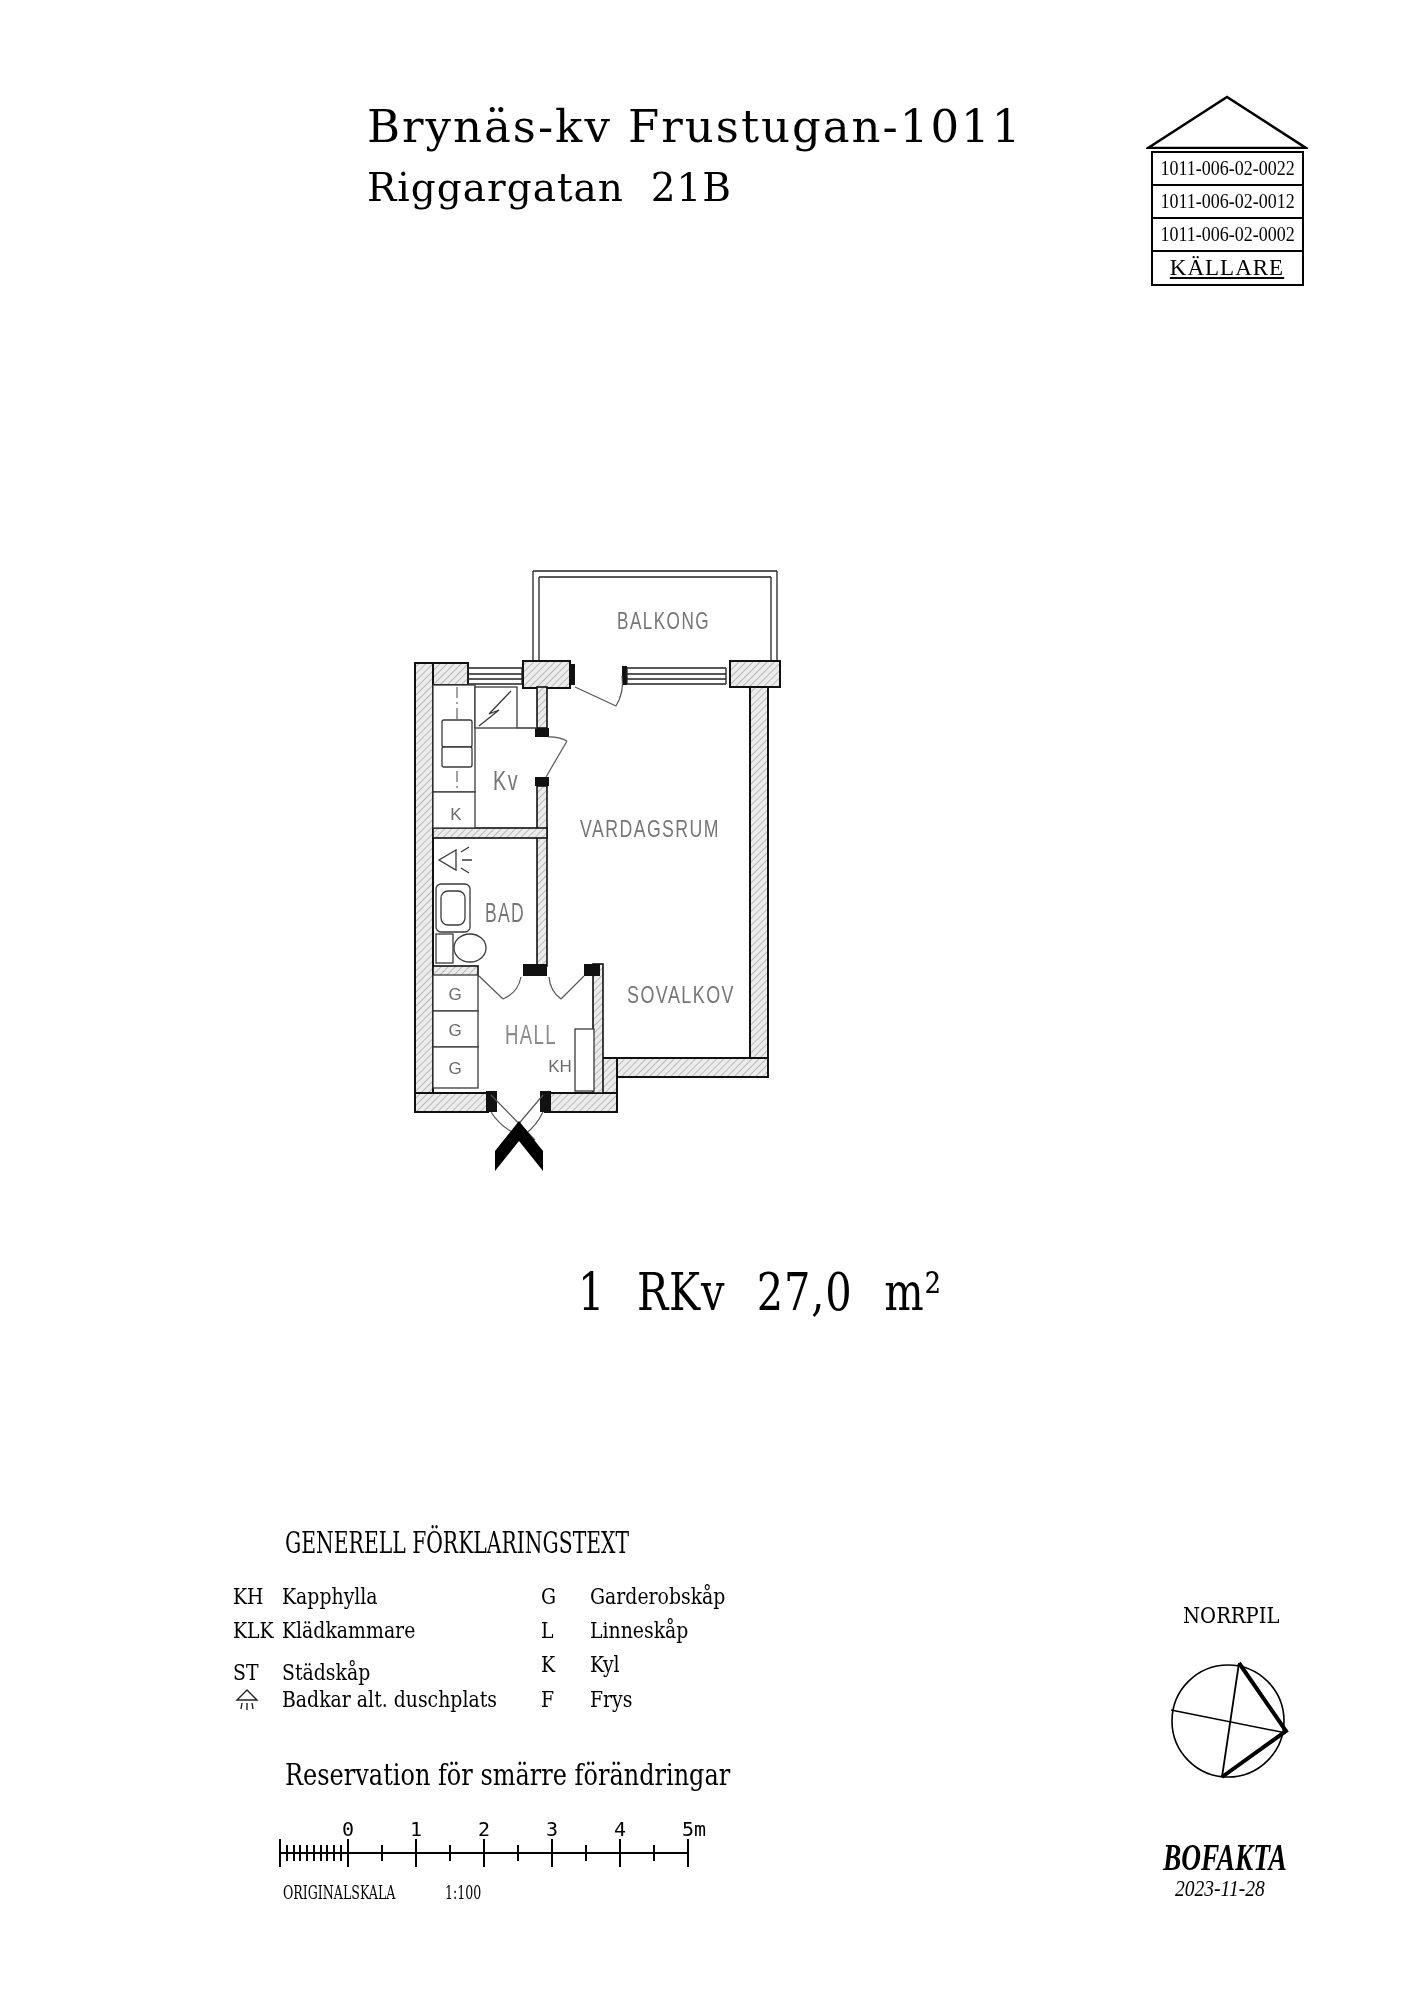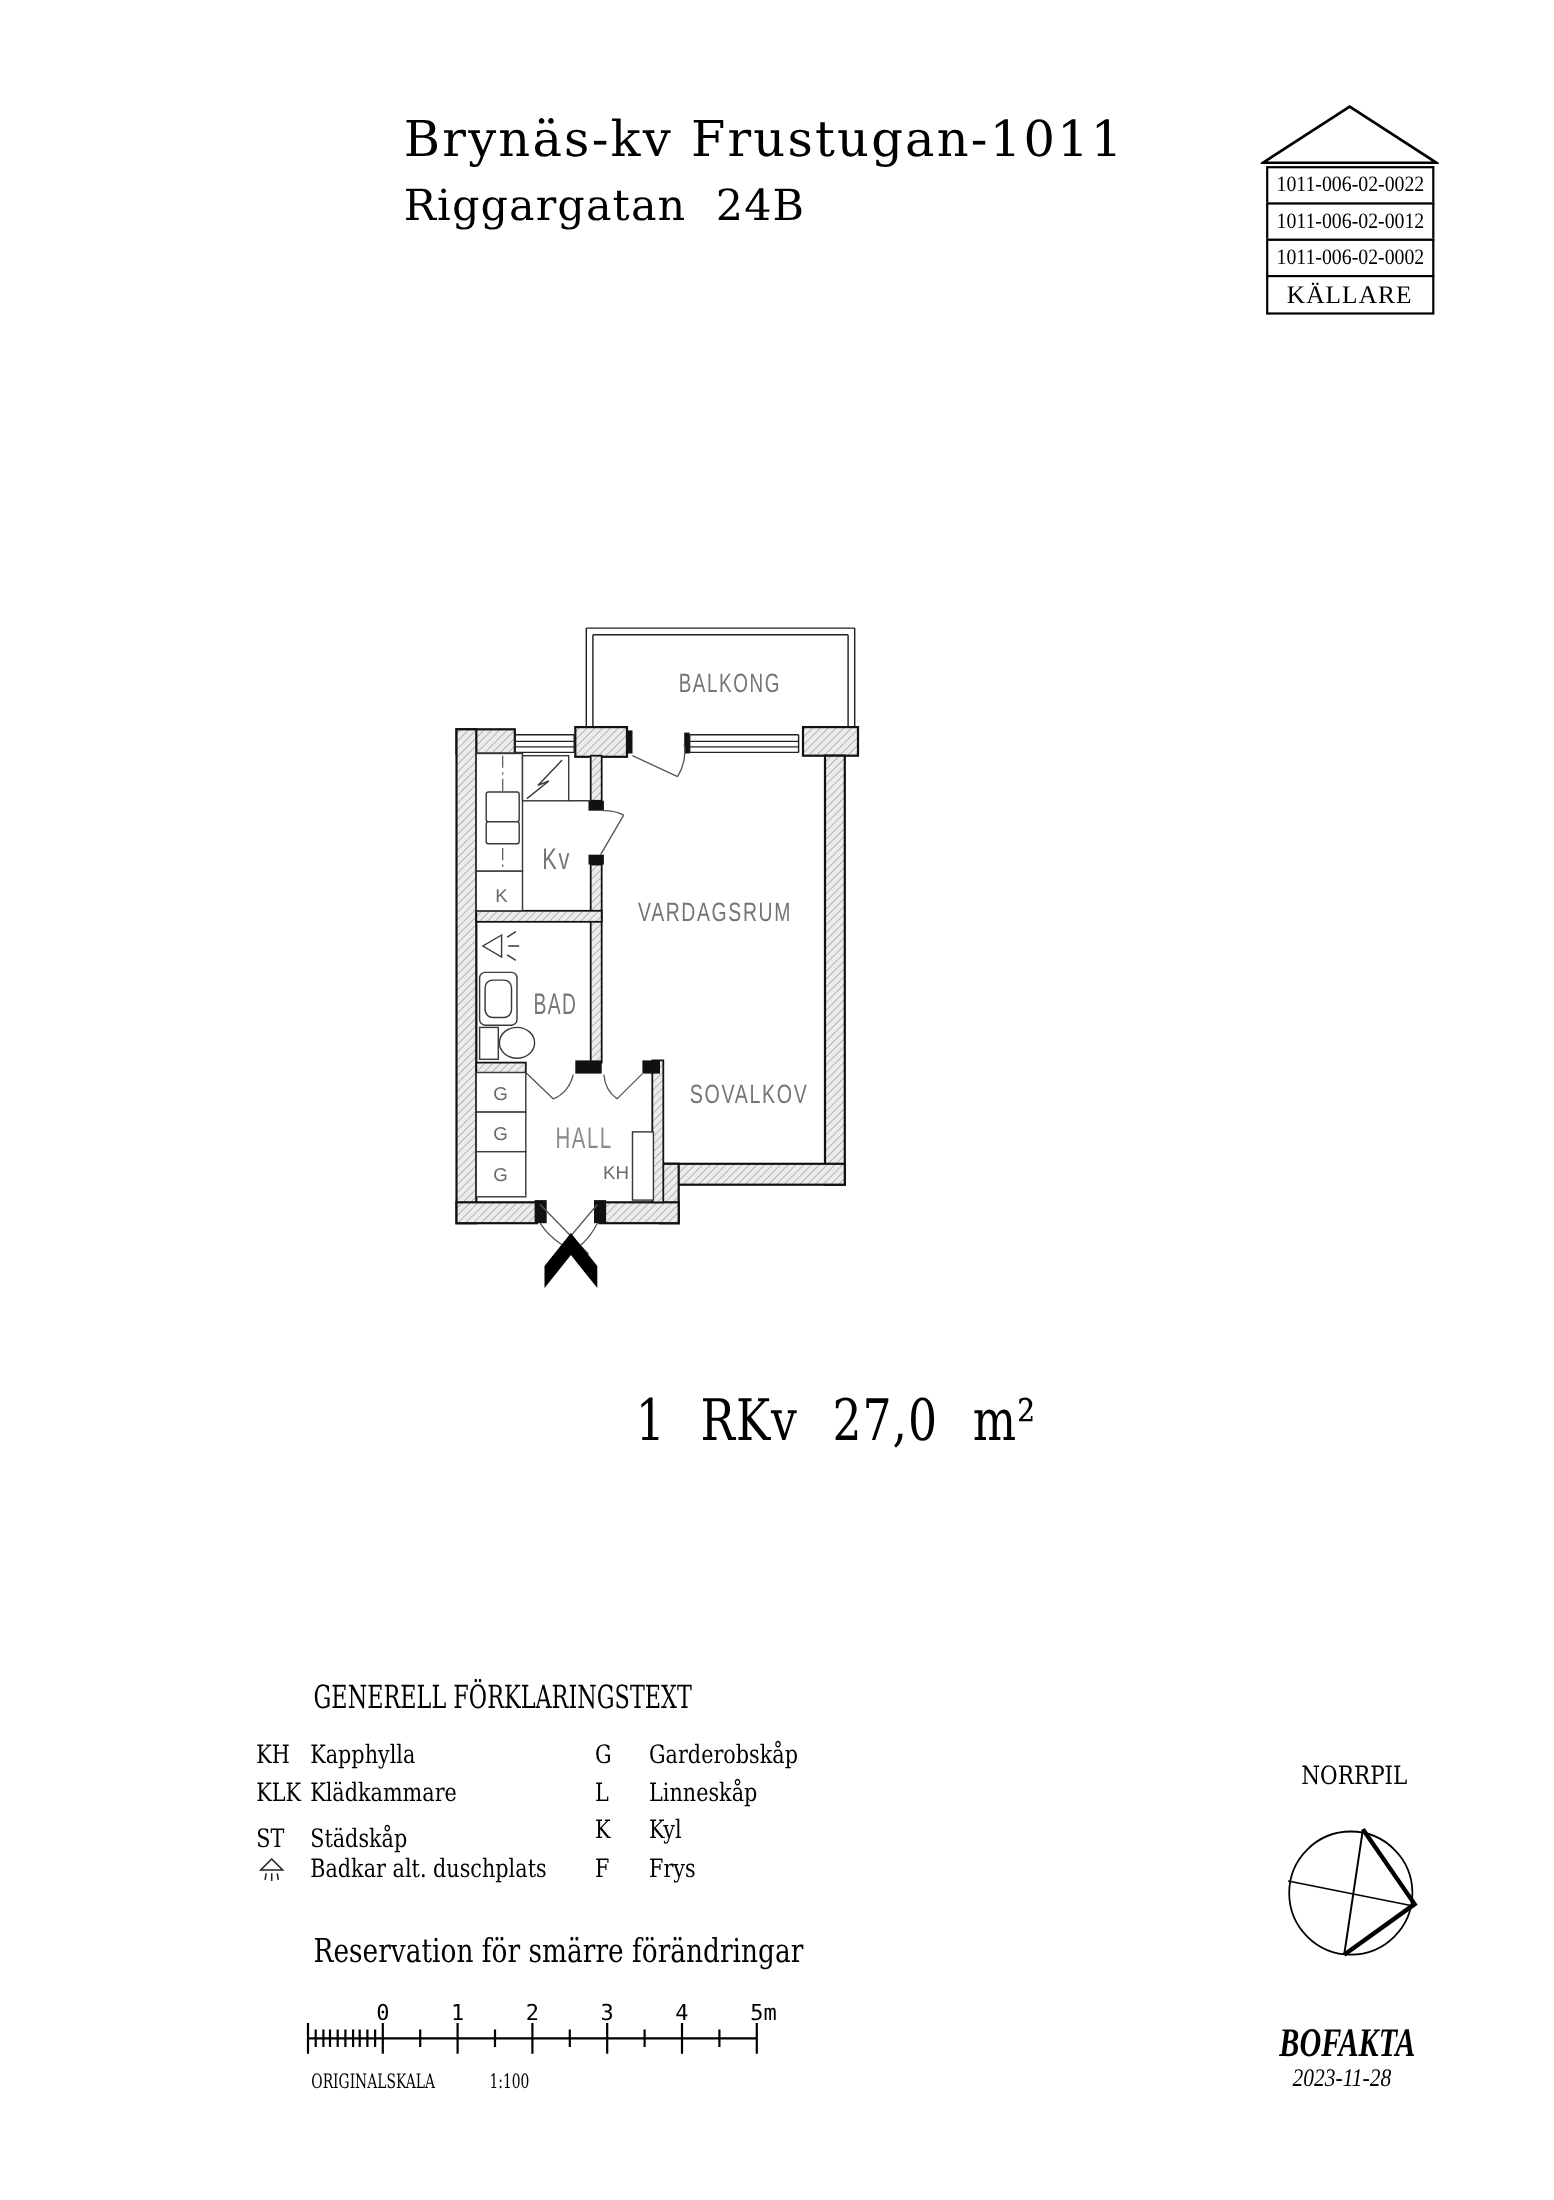--- a/index.html
+++ b/index.html
@@ -3,21 +3,21 @@
 <meta charset="utf-8">
 <style>
   html,body{margin:0;padding:0;background:#fff;}
   .page{position:relative;width:1413px;height:1987px;background:#fff;color:#000;
         font-family:"DejaVu Serif",serif;overflow:hidden;}
   .abs{position:absolute;}
   .cond{display:inline-block;transform-origin:0 50%;}
   .title{top:100px;left:367px;font-size:45px;letter-spacing:2px;white-space:pre;}
   .subtitle{top:165px;left:367px;font-size:39px;letter-spacing:1px;white-space:pre;}
   .house{top:95px;left:1146px;width:162px;}
-  .house-rows{width:153px;margin:-2px auto 16px;}
+  .house-rows{width:153px;margin:-2px auto 16px;text-decoration:underline;}
   .house-row{border:2px solid #000;margin-top:-2px;height:31px;line-height:31px;
              text-align:center;font-family:"Liberation Serif",serif;font-size:20px;background:#fff;}
   .house-row .num{display:inline-block;transform:scaleX(.9);white-space:nowrap;}
   .house-row.basement{font-size:23px;letter-spacing:1px;height:32px;line-height:32px;}
   .area-label{top:1202px;left:420px;font-size:52px;letter-spacing:1px;word-spacing:22px;white-space:pre;}
   .area-label .cond{transform:scaleX(.8);}
   .legend-title{top:1526px;left:285px;font-size:29px;}
   .legend-title .cond{transform:scaleX(.70);}
   .legend-row{position:absolute;display:flex;font-size:23px;white-space:nowrap;}
   .legend-abbr{flex:none;width:49px;}
@@ -50,21 +50,21 @@
   .scalenum{fill:#000;font-family:"DejaVu Sans Mono",monospace;font-size:20px;text-anchor:middle;}
   .scaleline{stroke:#000;stroke-width:2;fill:none;}
   .compassline{stroke:#000;fill:none;}
 </style>
 </head>
 <body>
 
 <div class="page">
 
   <div class="abs title">Brynäs-kv Frustugan-1011</div>
-  <div class="abs subtitle">Riggargatan  24B</div>
+  <div class="abs subtitle">Riggargatan  21B</div>
 
   <div class="abs house">
     <svg width="162" height="54" viewBox="0 0 162 54">
       <polygon points="2,53 81,2 160,53" fill="#fff" stroke="#000" stroke-width="2.5"></polygon>
     </svg>
     <div class="house-rows">
       <div class="house-row"><span class="num">1011-006-02-0022</span></div>
       <div class="house-row"><span class="num">1011-006-02-0012</span></div>
       <div class="house-row"><span class="num">1011-006-02-0002</span></div>
       <div class="house-row basement"><span>KÄLLARE</span></div>

